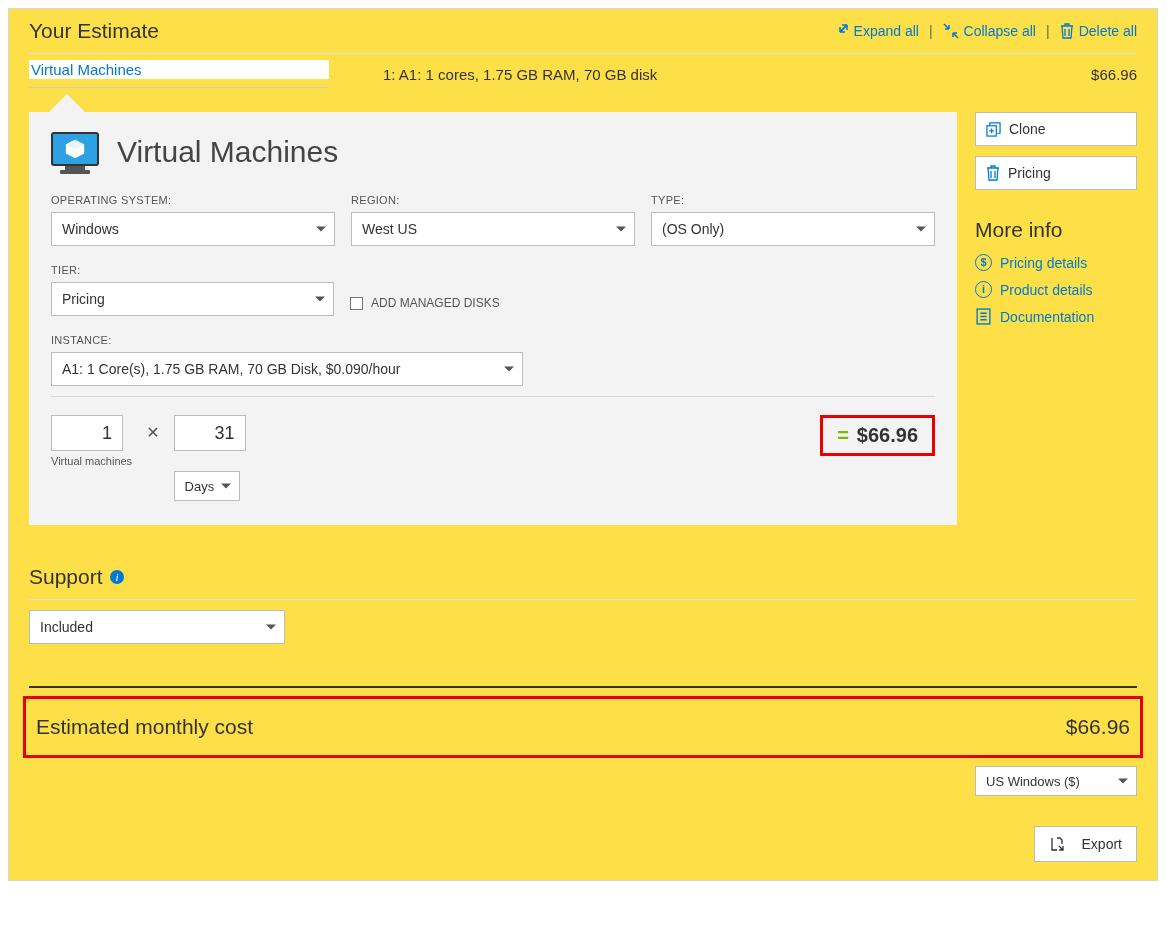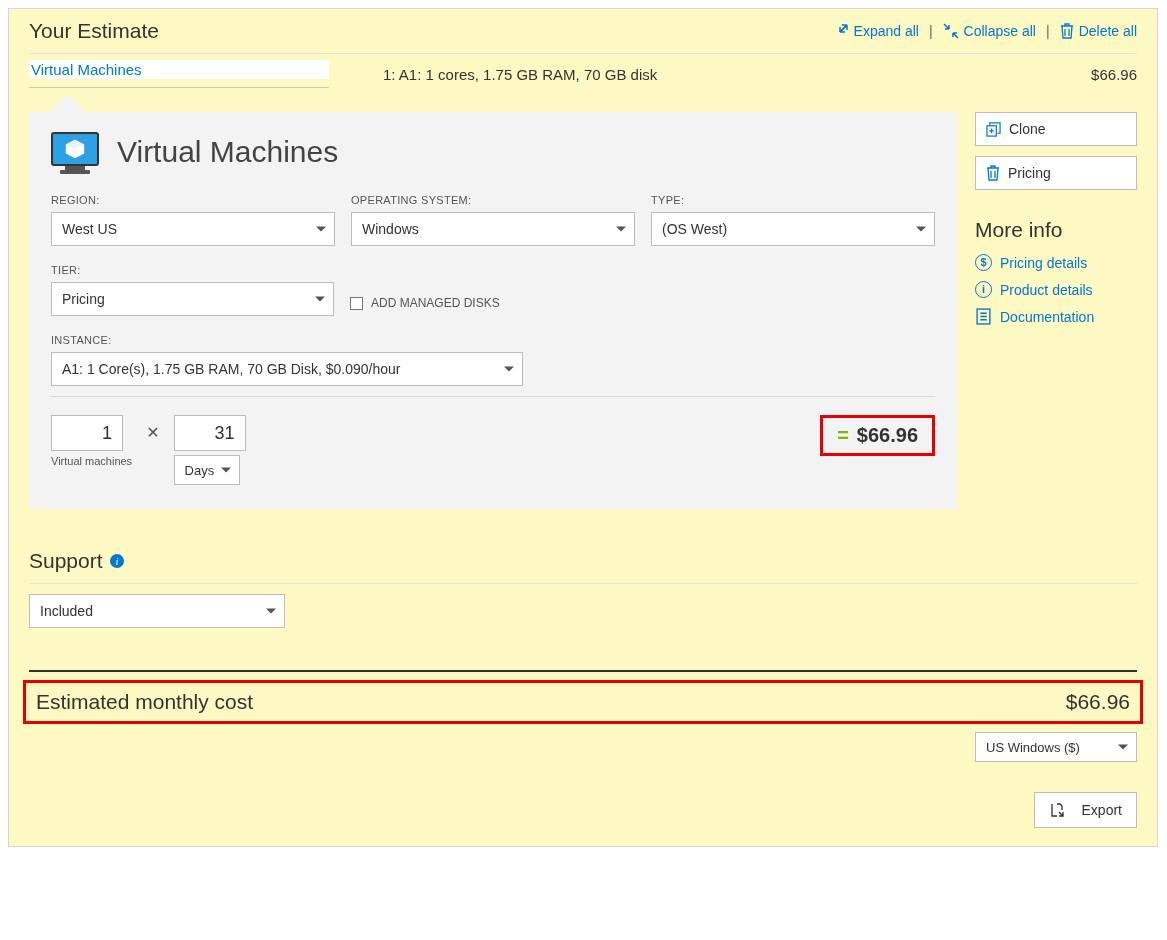--- a/index.html
+++ b/index.html
@@ -7,21 +7,21 @@
     margin: 0;
     padding: 8px;
     font-family: "Segoe UI", Arial, sans-serif;
     font-size: 14px;
     color: #333;
     background: #fff;
   }
   .container {
     width: 1150px;
     border: 1px solid #d6d6d6;
-    background: #fef9c3;
+    background: #fde047;
     padding: 0;
   }
   .header-row {
     display: flex;
     align-items: center;
     padding: 10px 20px 0 20px;
   }
   .header-title {
     font-size: 21px;
     font-weight: 300;
@@ -201,21 +201,21 @@
     color: #555;
     margin-top: 4px;
   }
   .times {
     font-size: 16px;
     color: #555;
     margin-top: 8px;
   }
   .unit-select {
     width: 66px;
-    margin-top: 4px;
+    margin-top: 20px;
   }
   .result-box {
     margin-left: auto;
     border: 3px solid #e60000;
     padding: 6px 14px;
     display: flex;
     align-items: center;
     gap: 8px;
     font-size: 20px;
     font-weight: 600;
@@ -287,21 +287,21 @@
   .divider-heavy {
     border: none;
     border-top: 2px solid #333;
     margin: 42px 20px 0 20px;
   }
   .total-row {
     display: flex;
     align-items: center;
     margin: 8px 14px 4px 14px;
     border: 3px solid #e60000;
-    padding: 7px 10px;
+    padding: 16px 10px;
   }
   .total-label { font-size: 21px; font-weight: 300; }
   .total-cost { margin-left: auto; font-size: 21px; font-weight: 300; }
   .currency-row {
     display: flex;
     justify-content: flex-end;
     padding: 4px 20px 0 20px;
   }
   .currency-select { width: 162px; }
   .export-row {
@@ -376,37 +376,37 @@
               </svg>
           </div>
           <div class="monitor-stand"></div>
           <div class="monitor-base"></div>
         </div>
         <div class="vm-title">Virtual Machines</div>
       </div>
 
       <div class="form-row">
         <div class="form-group">
+          <div class="form-label">OPERATING SYSTEM:</div>
+          <div class="select">
+            <span>Windows</span>
+            <span class="chevron"></span>
+          </div>
+        </div>
+        <div class="form-group">
           <div class="form-label">REGION:</div>
           <div class="select">
             <span>West US</span>
             <span class="chevron"></span>
           </div>
         </div>
         <div class="form-group">
-          <div class="form-label">OPERATING SYSTEM:</div>
-          <div class="select">
-            <span>Windows</span>
-            <span class="chevron"></span>
-          </div>
-        </div>
-        <div class="form-group">
           <div class="form-label">TYPE:</div>
           <div class="select">
-            <span>(OS West)</span>
+            <span>(OS Only)</span>
             <span class="chevron"></span>
           </div>
         </div>
       </div>
 
       <div class="form-row">
         <div class="form-group" style="max-width:283px">
           <div class="form-label">TIER:</div>
           <div class="select">
             <span>Pricing</span>

